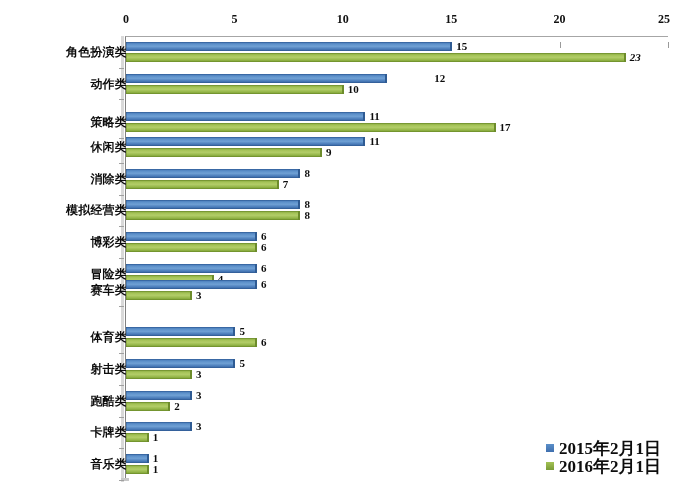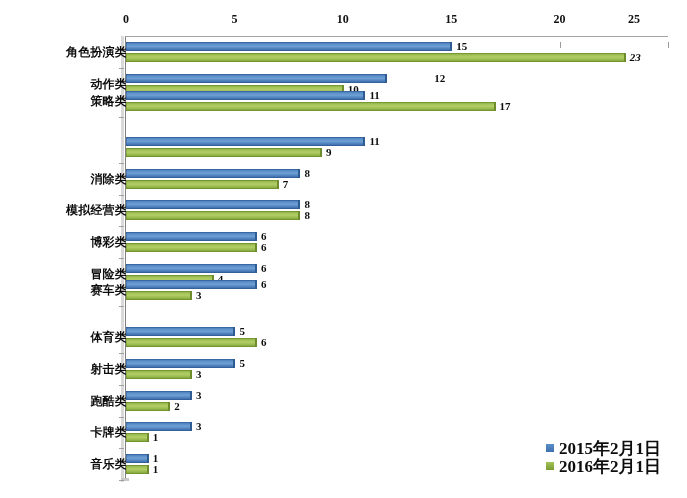--- a/index.html
+++ b/index.html
@@ -186,21 +186,21 @@
       <div class="x-tick-label" style="left: 126px;">0</div>
       <div class="x-tick-mark" style="left: 126px;"></div>
       <div class="x-tick-label" style="left: 234.4px;">5</div>
       <div class="x-tick-mark" style="left: 234.4px;"></div>
       <div class="x-tick-label" style="left: 342.8px;">10</div>
       <div class="x-tick-mark" style="left: 342.8px;"></div>
       <div class="x-tick-label" style="left: 451.2px;">15</div>
       <div class="x-tick-mark" style="left: 451.2px;"></div>
       <div class="x-tick-label" style="left: 559.6px;">20</div>
       <div class="x-tick-mark" style="left: 559.6px;"></div>
-      <div class="x-tick-label" style="left: 634px;">25</div>
+      <div class="x-tick-label" style="left: 664px;">25</div>
       <div class="x-tick-mark" style="left: 668px;"></div>
     </div>
 
   <div class="axis-left-shadow"></div>
   <div class="plot-area"></div>
   <div class="axis-foot"></div>
 
   <div class="rows-layer">
       <div class="cat-row" style="top: 36px; height: 31.7143px;">
         <div class="cat-tick" style="top: 31.7143px;"></div>
@@ -219,34 +219,35 @@
         <div class="cat-label" style="top: 7.85714px;">动作类</div>
         <div class="bar series-a" style="top: 5.85714px; width: 260.16px;">
           <span class="bar-cap"></span>
         </div>
         <div class="bar-value" style="left: 391.16px; top: 5.85714px; margin-left: 43px;">12</div>
         <div class="bar series-b" style="top: 16.8571px; width: 216.8px;">
           <span class="bar-cap"></span>
         </div>
         <div class="bar-value" style="left: 347.8px; top: 16.8571px;">10</div>
       </div>
-      <div class="cat-row" style="top: 85px; height: 31.7143px;">
+      <div class="cat-row" style="top: 106px; height: 31.7143px;">
         <div class="cat-tick" style="top: 31.7143px;"></div>
         <div class="cat-label" style="top: 7.85714px;">策略类</div>
         <div class="bar series-a" style="top: 5.85714px; width: 238.48px;">
           <span class="bar-cap"></span>
         </div>
         <div class="bar-value" style="left: 369.48px; top: 5.85714px;">11</div>
         <div class="bar series-b" style="top: 16.8571px; width: 368.56px;">
           <span class="bar-cap"></span>
         </div>
         <div class="bar-value" style="left: 499.56px; top: 16.8571px;">17</div>
       </div>
       <div class="cat-row" style="top: 131.143px; height: 31.7143px;">
         <div class="cat-tick" style="top: 31.7143px;"></div>
+        <div class="cat-label" style="top: 7.85714px;">休闲类</div>
         <div class="bar series-a" style="top: 5.85714px; width: 238.48px;">
           <span class="bar-cap"></span>
         </div>
         <div class="bar-value" style="left: 369.48px; top: 5.85714px;">11</div>
         <div class="bar series-b" style="top: 16.8571px; width: 195.12px;">
           <span class="bar-cap"></span>
         </div>
         <div class="bar-value" style="left: 326.12px; top: 16.8571px;">9</div>
       </div>
       <div class="cat-row" style="top: 162.857px; height: 31.7143px;">

